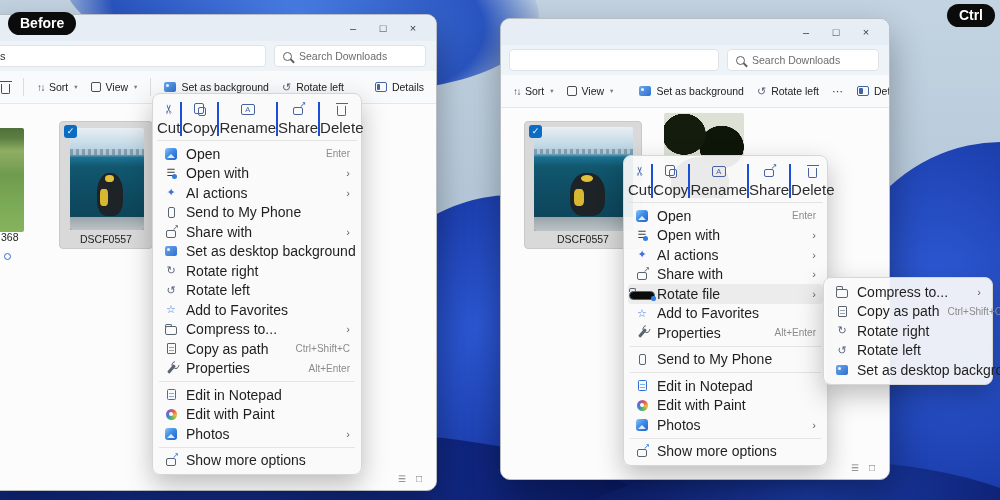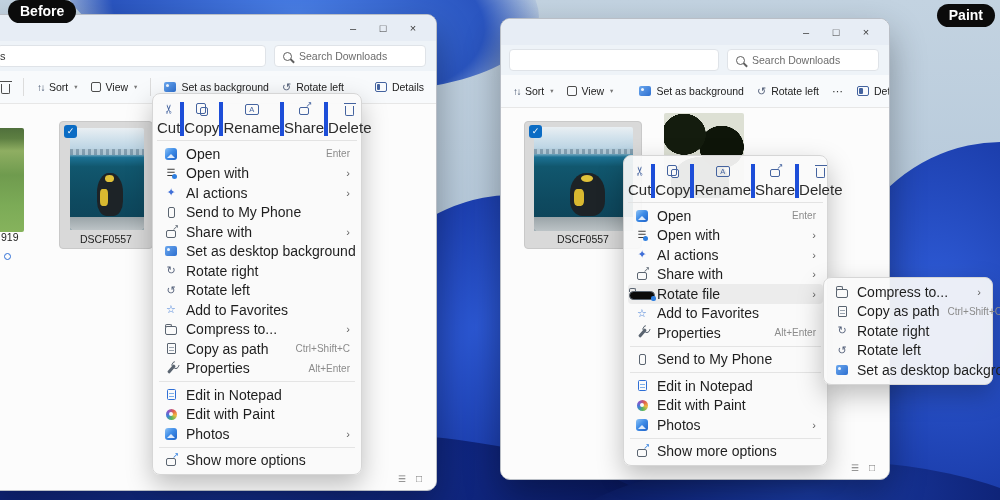--- a/index.html
+++ b/index.html
@@ -44,21 +44,21 @@
 .img-tree{position:absolute;border-radius:2px;background-color:#dde0d4;background-image:radial-gradient(ellipse 45% 40% at 25% 25%,#141c0e 0%,#141c0e 60%,transparent 61%),radial-gradient(ellipse 50% 45% at 72% 40%,#0e1509 0%,#0e1509 55%,transparent 56%),radial-gradient(ellipse 60% 50% at 45% 82%,#1a2310 0%,#1a2310 60%,transparent 61%)}
 .img-golf{position:absolute;border-radius:2px;background:linear-gradient(180deg,#50703c 0%,#5d7f42 10%,#8fae62 22%,#6f9b4e 45%,#7cab57 75%,#86b35c 100%)}
 .ring{position:absolute;width:7px;height:7px;border:1.6px solid #2f6fd6;border-radius:50%}
 
 .menu{position:absolute;background:rgba(250,250,250,.93);border:1px solid #d6d6d6;border-radius:8px;box-shadow:0 10px 26px rgba(0,0,0,.25);padding:4px;z-index:20}
 .menu-left{left:152px;top:93px;width:210px}
 .menu-right{left:623px;top:155px;width:205px;z-index:22}
 .submenu{left:823px;top:277px;width:170px;z-index:26}
 .cmdbar{display:flex;align-items:stretch;border-bottom:1px solid #e3e3e3;padding:4px 0 4px;margin-bottom:3px}
 .cmd{flex:1;display:flex;flex-direction:column;align-items:center;justify-content:center;gap:3px}
-.cmd+.cmd{border-left:4px solid #1d4ed8}
+.cmd+.cmd{border-left:2px solid #1d4ed8}
 .cg{height:14px;display:flex;align-items:center;justify-content:center}
 .cl{font-size:15px;color:#2c2c2c}
 .mi{display:flex;align-items:center;height:19.5px;padding:0 7px;gap:8px;border-radius:4px}
 .mi.hl{background:#ececec}
 .ic{width:14px;display:flex;justify-content:center;align-items:center;flex:none}
 .lbl{flex:1;font-size:14px;color:#1e1e1e;white-space:nowrap}
 .sc{font-size:10px;color:#8b8b8b;white-space:nowrap}
 .chv{font-size:11px;color:#5f5f5f;padding-left:3px}
 .msep{height:1px;background:#e4e4e4;margin:3px 2px}
 
@@ -96,21 +96,21 @@
 .i-rot{color:#55617a;font-size:11px;line-height:1}
 .i-sort{color:#3a4a66;font-size:10px;letter-spacing:-1.5px}
 .i-view{width:10px;height:10px;border:1.3px solid #4d4d4d;border-radius:2px}
 .i-details{width:12px;height:10px;border:1.3px solid #44639f;border-radius:2px;position:relative}
 .i-details::before{content:"";position:absolute;left:1px;top:1px;bottom:1px;width:3.5px;background:#44639f;border-radius:1px}
 .i-search{width:9px;height:9px;border:1.4px solid #5f5f5f;border-radius:50%;position:relative;flex:none}
 .i-search::after{content:"";position:absolute;width:5px;height:1.5px;background:#5f5f5f;transform:rotate(45deg);right:-4px;bottom:-1.5px}
 .i-ellipsis{font-size:11px;color:#333;letter-spacing:1px}
 
 .badge{position:absolute;background:#0b0b0b;color:#fff;font-weight:bold;font-size:14px;padding:3px 12px 4px;border-radius:14px;z-index:40}
-.badge-before{left:8px;top:0}
+.badge-before{left:8px;top:12px}
 .badge-after{right:5px;top:4px}
 </style>
 </head>
 <body>
 
 <div id="canvas">
   <div class="petal p3"></div>
   <div class="petal p1"></div>
   <div class="petal p2"></div>
   <div class="petal p4"></div>
@@ -157,21 +157,21 @@
         </span>
       <span class="tb-right">
         <span class="tbtn">
             <span class="i-details"></span>
             <span>Details</span>
           </span>
       </span>
     </div>
     <div class="content">
       <div class="img-golf" style="left:-30px;top:24px;width:65px;height:104px"></div>
-      <span style="position:absolute;left:12px;top:127px;font-size:10.5px;color:#222">919</span>
+      <span style="position:absolute;left:12px;top:127px;font-size:10.5px;color:#222">368</span>
       <span class="ring" style="left:15px;top:149px"></span>
       <div class="thumb" style="left:70px;top:17px;width:94px;height:128px">
         <span class="chk">✓</span>
         <div class="img-diver" style="left:10px;top:6px;width:74px;height:102px">
           <div class="city"></div>
           <div class="diver"></div>
           <div class="mask"></div>
           <div class="vest"></div>
           <div class="boat"></div>
         </div>
@@ -534,14 +534,14 @@
       </div>
     <div class="mi">
         <span class="ic">
           <span class="i-img"></span>
         </span>
         <span class="lbl">Set as desktop background</span>
       </div>
   </div>
 
   <div class="badge badge-before">Before</div>
-  <div class="badge badge-after">Paint</div>
+  <div class="badge badge-after">Ctrl</div>
 </div>
 
 </body></html>

